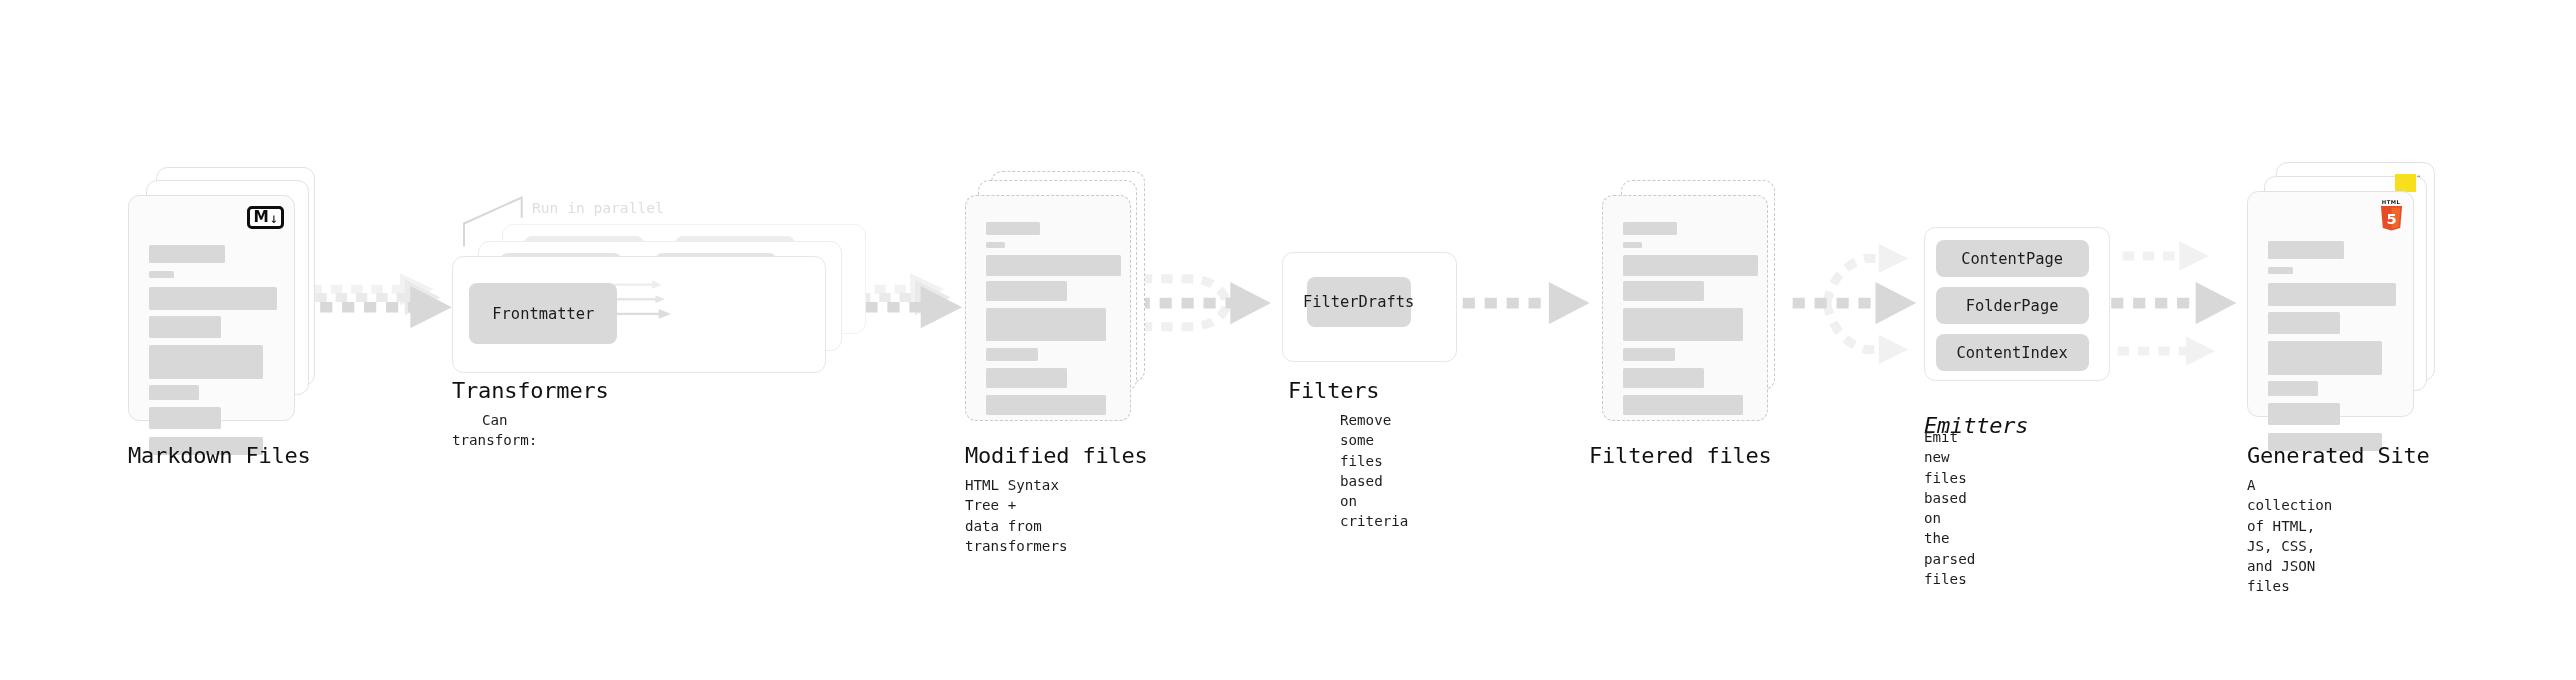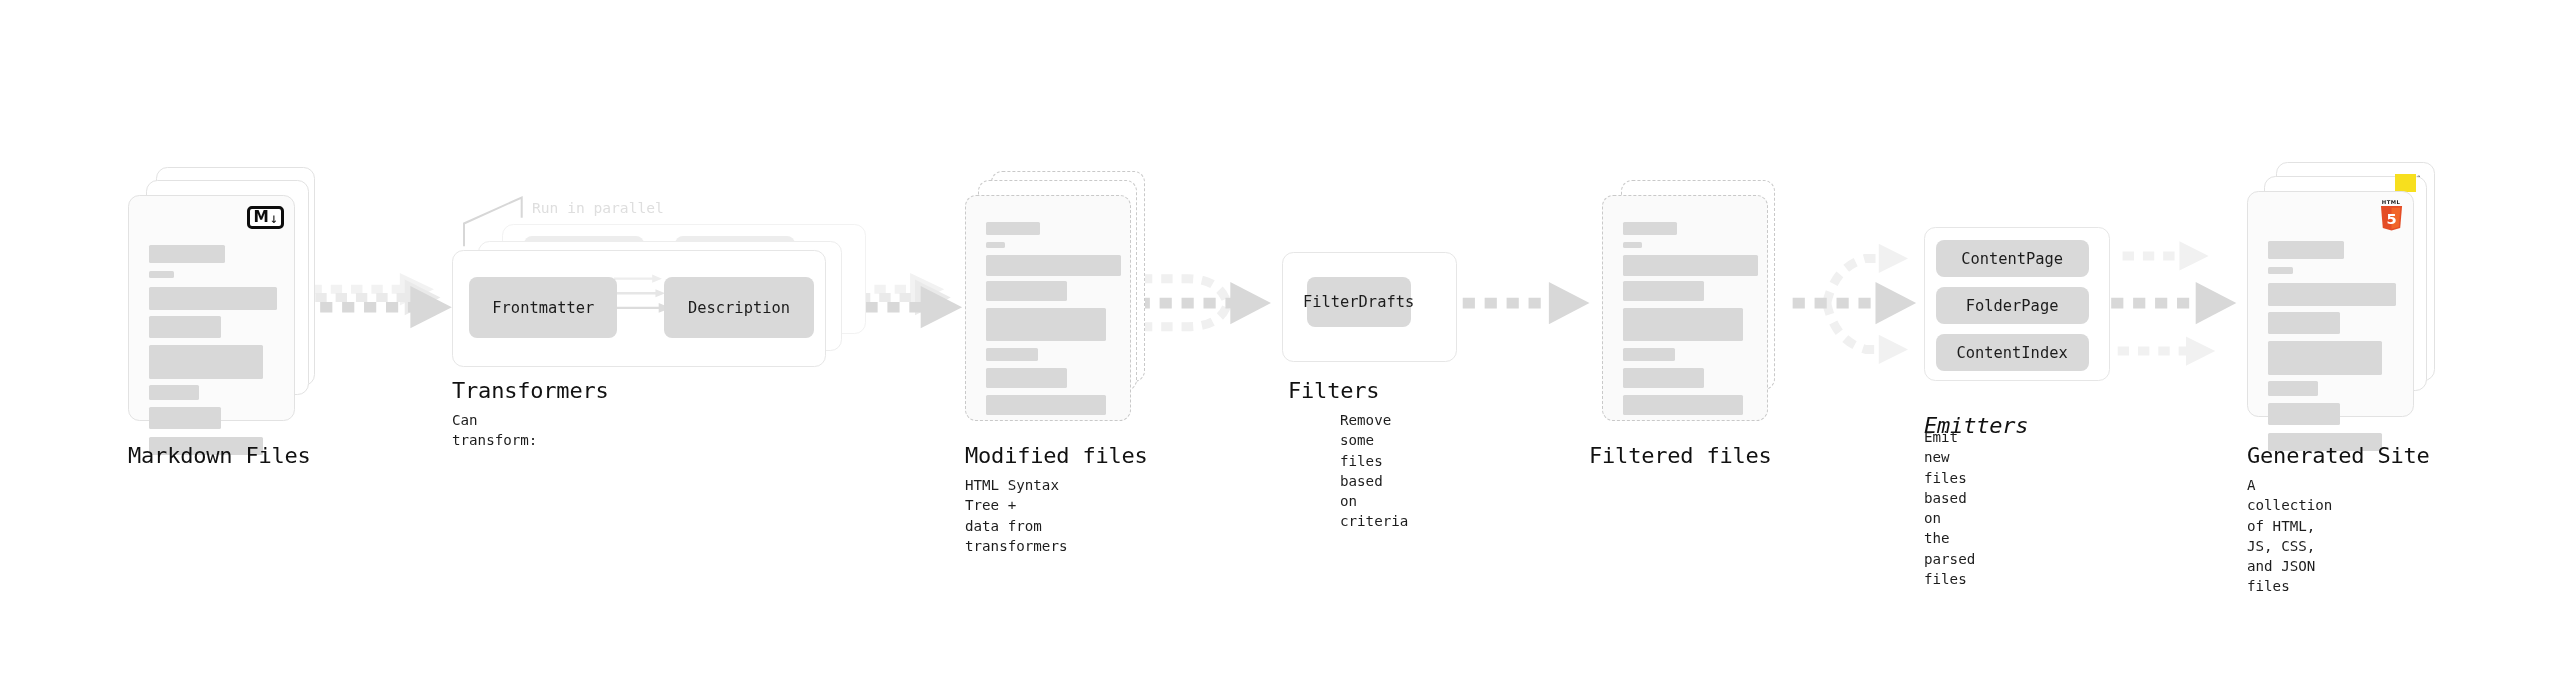--- a/index.html
+++ b/index.html
@@ -66,21 +66,21 @@
     color: #1d1d1d;
     white-space: pre-line;
   }
   .lead {
     position: absolute;
     font-size: 14.6px;
     color: #dedede;
     white-space: nowrap;
   }
   .bullets { position: absolute; font-size: 14.2px; line-height: 20.3px; color: #1d1d1d; }
-  .bullets .hdr { margin-bottom: 16px; }
+  .bullets .hdr { margin-bottom: 16px; text-align: center; }
   .bullets ul { list-style: none; }
   .bullets li:before { content: "\2022"; margin: 0 6.5px 0 8.1px; }
 
   svg.lay { position: absolute; left: 0; top: 0; width: 2576px; height: 681px; pointer-events: none; }
 </style>
 </head>
 <body>
 
 <div id="stage">
 
@@ -167,32 +167,31 @@
 
     <div class="groupbox" style="left:502px; top:224px; width:364px; height:110px; border-color:#f2f2f2;">
       <div class="chip faded2" style="left:21px; top:11.4px; width:120px; height:59px;"></div>
       <div class="chip faded2" style="left:172px; top:11.4px; width:120px; height:59px;"></div>
     </div>
     <div class="groupbox" style="left:478px; top:241px; width:364px; height:110px; border-color:#ededed;">
       <div class="chip faded1" style="left:21px; top:11.4px; width:122px; height:60px;"></div>
       <div class="chip faded1" style="left:176px; top:11.4px; width:122px; height:60px;"></div>
     </div>
 
-    <div class="groupbox" style="left:452px; top:250px; width:374px; height:117px;padding-left:48px;">
+    <div class="groupbox" style="left:452px; top:256px; width:374px; height:117px;padding-left:48px;">
 
       <svg width="374" height="117" style="position:absolute;left:0;top:0;" viewBox="0 0 460 144">
         <line x1="198" y1="34" x2="248" y2="34" stroke="#ededed" stroke-width="3"></line>
         <polygon points="245,29 257,34 245,39" fill="#ededed"></polygon>
         <line x1="198" y1="52" x2="252" y2="52" stroke="#e6e6e6" stroke-width="3"></line>
         <polygon points="249,47 261,52 249,57" fill="#e6e6e6"></polygon>
         <line x1="194" y1="70" x2="256" y2="70" stroke="#dcdcdc" stroke-width="3"></line>
         <polygon points="253,64 268,70 253,76" fill="#dcdcdc"></polygon>
       </svg>
       <div class="chip" style="left:16.3px; top:26px; width:148px; height:61px;">Frontmatter</div>
-      <div class="chip" style="left:211px; top:26px; width:150px; height:61px;">Description</div>
     </div>
 
     <div class="lead" style="left:532px; top:199px;">Run in parallel</div>
 
     <div class="title" style="left:452px; top:378px;">Transformers</div>
 
     <div class="bullets" style="left:452px; top:410px;">
       <div class="hdr">Can transform:</div>
     </div>
   </div>

